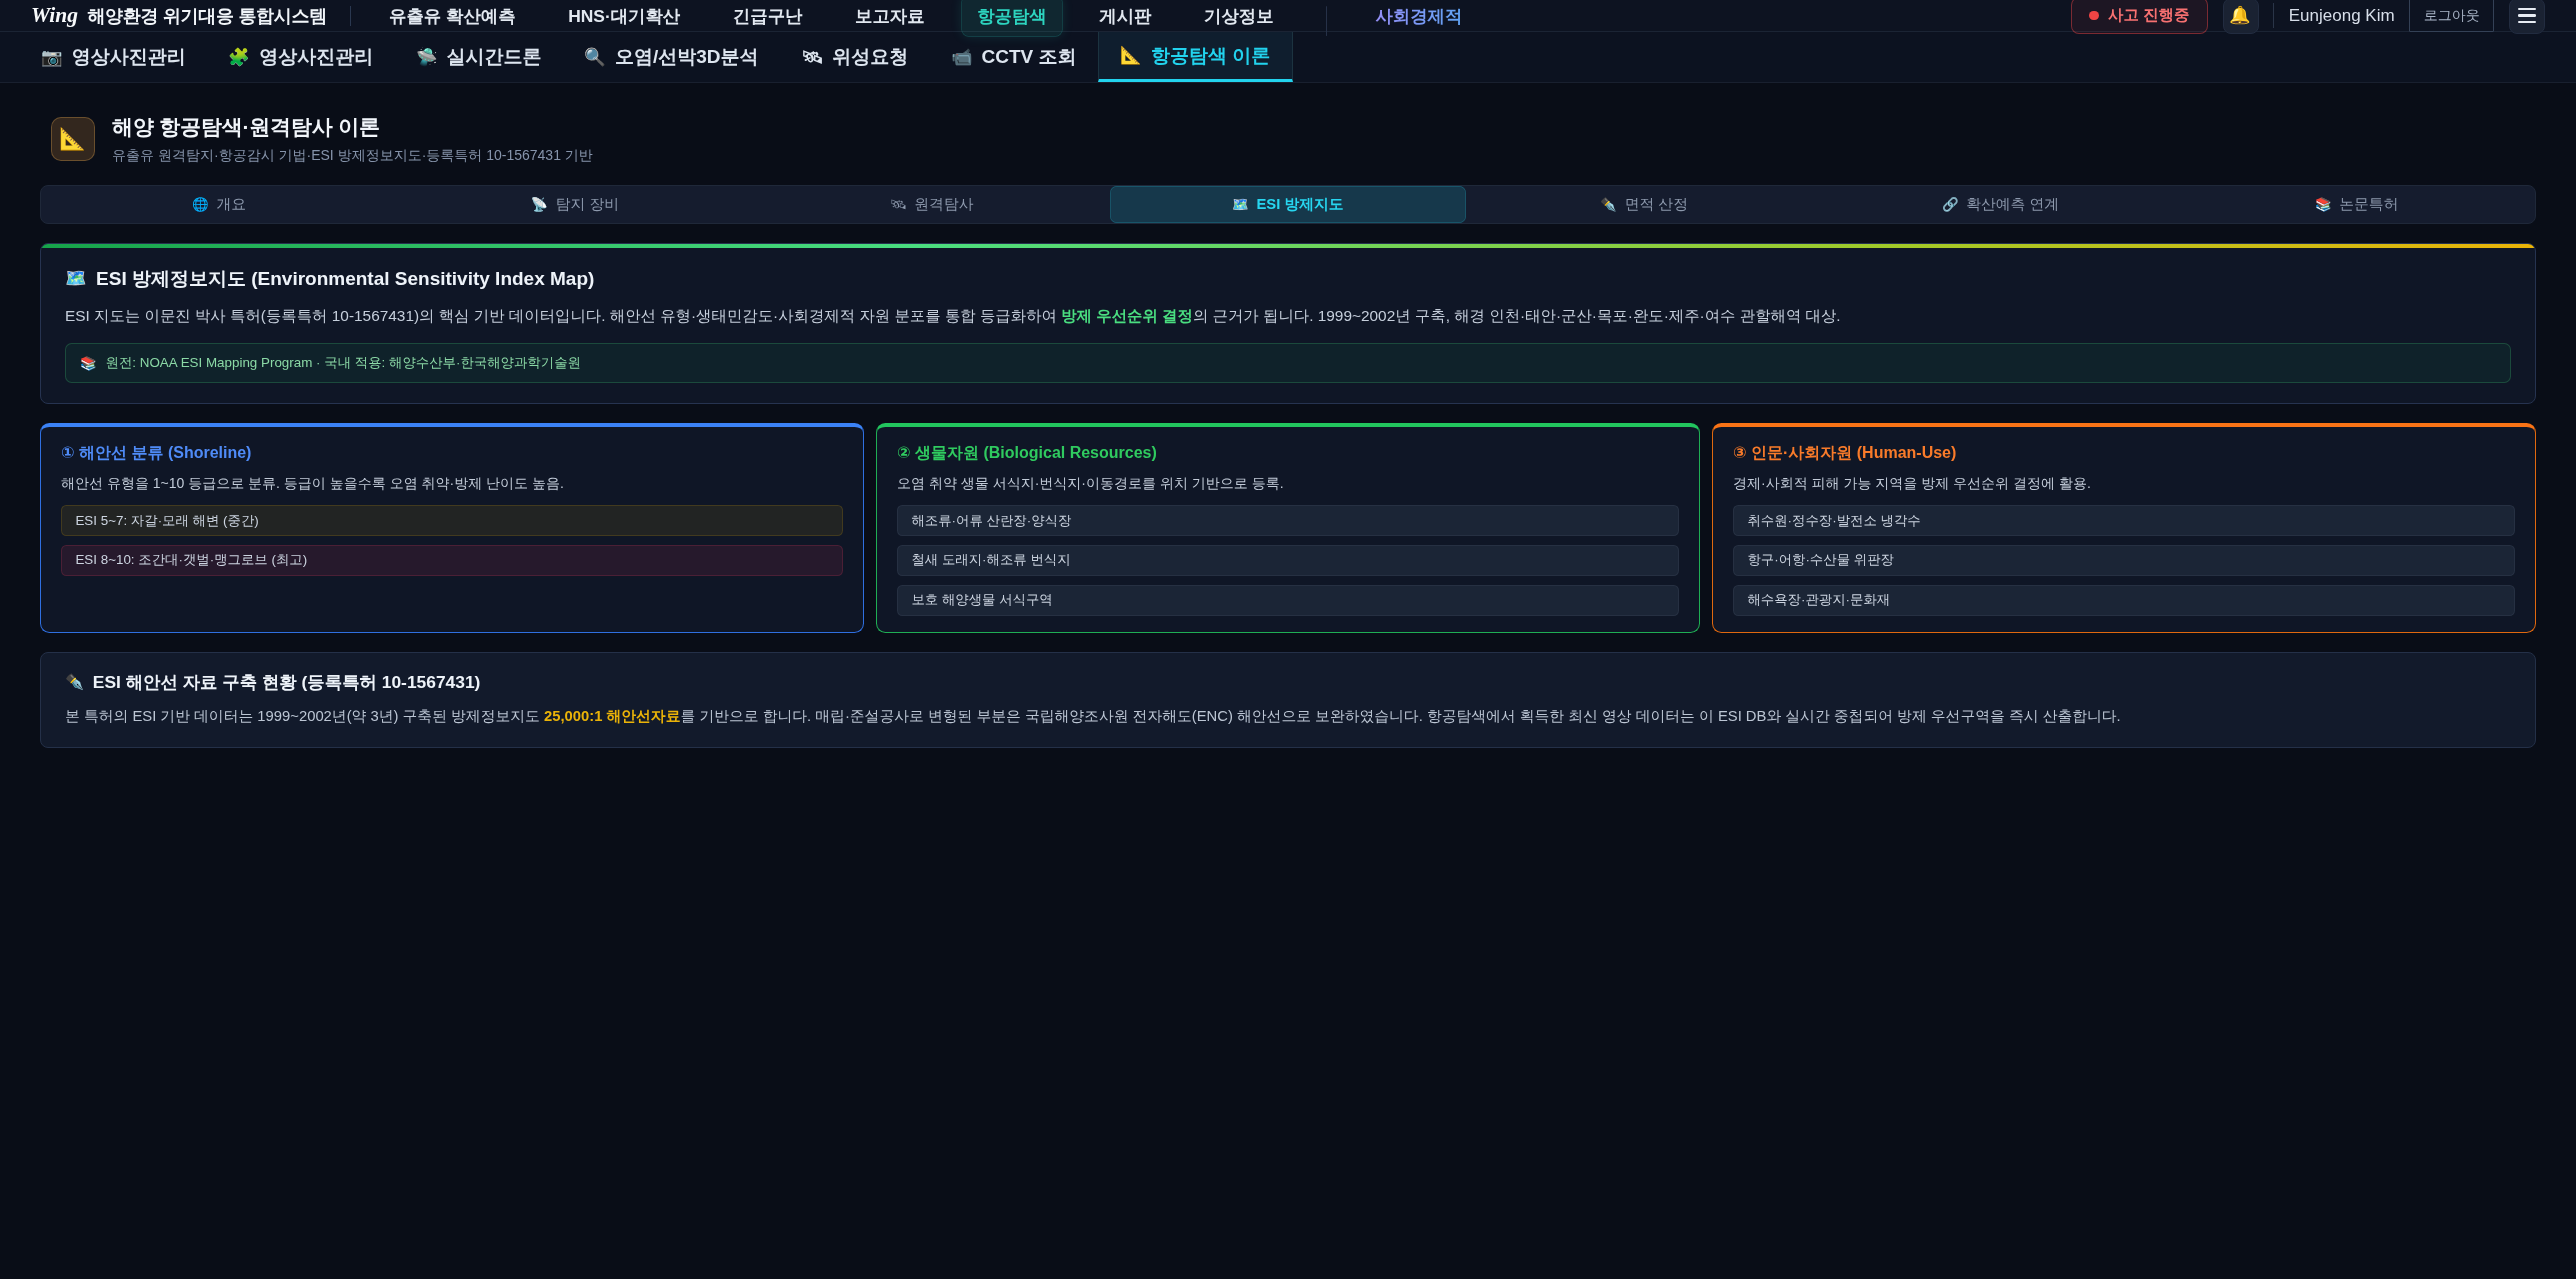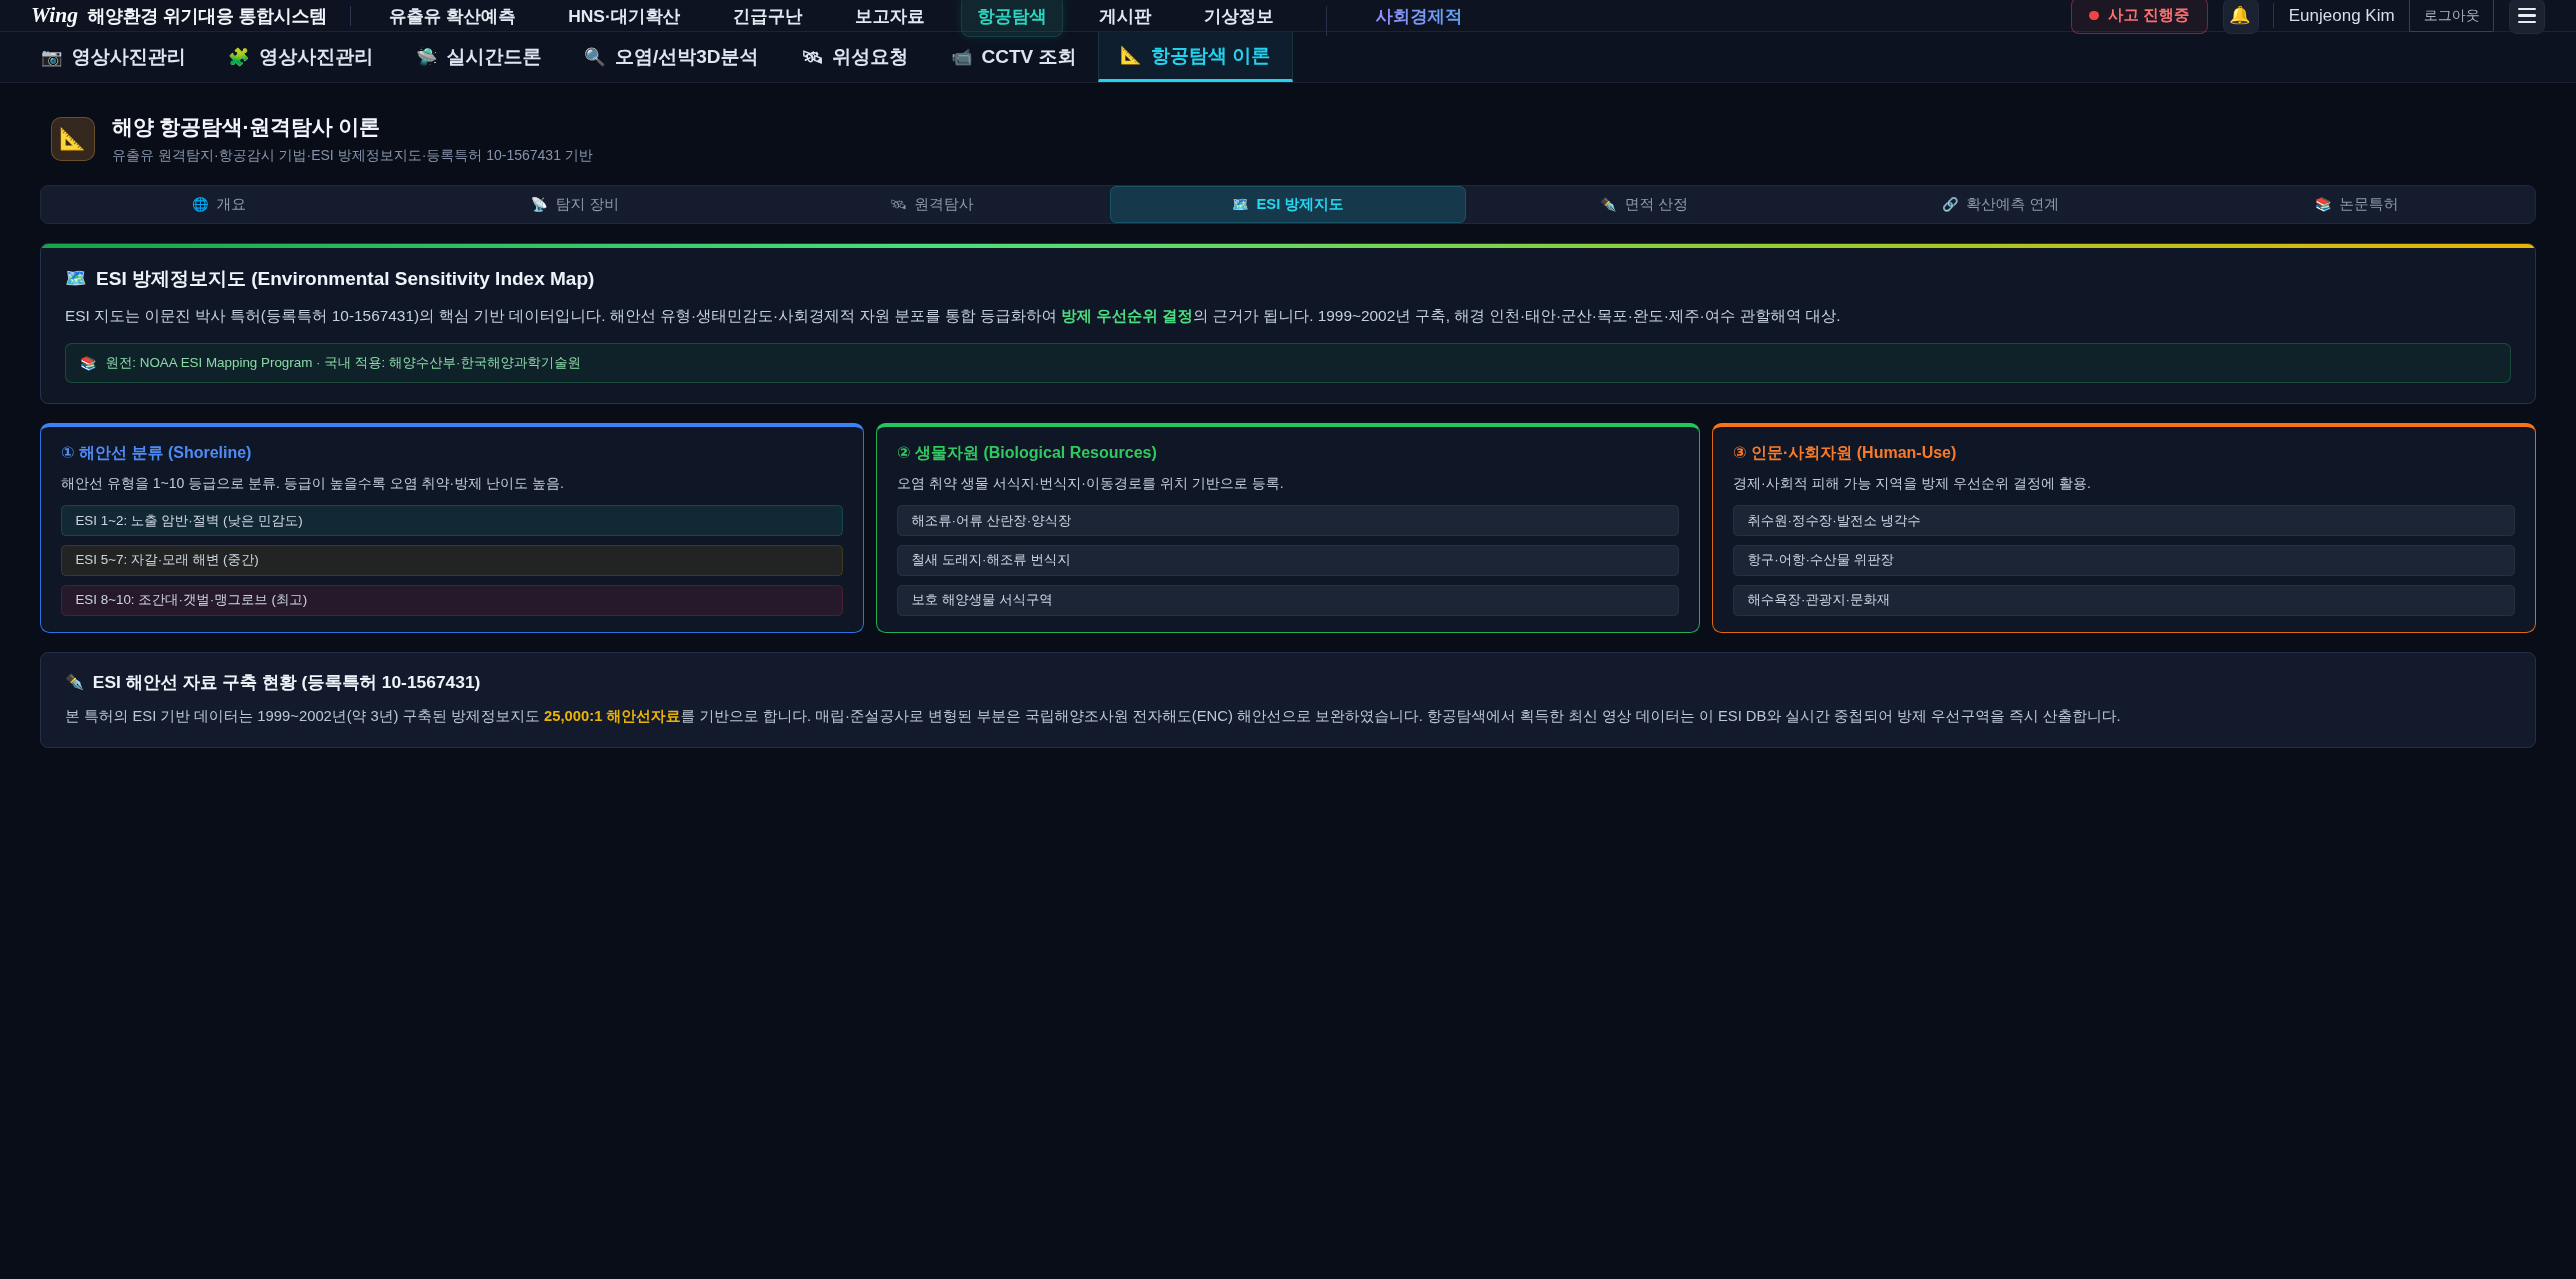--- a/index.html
+++ b/index.html
@@ -277,21 +277,20 @@
         <span>원전: NOAA ESI Mapping Program · 국내 적용: 해양수산부·한국해양과학기술원</span>
       </div>
     </div>
   </section>
 
   <div class="cards-row">
 
     <section class="rcard blue">
       <div class="rcard-title">① 해안선 분류 (Shoreline)</div>
       <p class="rcard-desc">해안선 유형을 1~10 등급으로 분류. 등급이 높을수록 오염 취약·방제 난이도 높음.</p>
-      <div class="rrow teal">ESI 1~2: 노출 암반·절벽 (낮은 민감도)</div>
       <div class="rrow amber">ESI 5~7: 자갈·모래 해변 (중간)</div>
       <div class="rrow rose">ESI 8~10: 조간대·갯벌·맹그로브 (최고)</div>
     </section>
 
     <section class="rcard green">
       <div class="rcard-title">② 생물자원 (Biological Resources)</div>
       <p class="rcard-desc">오염 취약 생물 서식지·번식지·이동경로를 위치 기반으로 등록.</p>
       <div class="rrow">해조류·어류 산란장·양식장</div>
       <div class="rrow">철새 도래지·해조류 번식지</div>
       <div class="rrow">보호 해양생물 서식구역</div>

